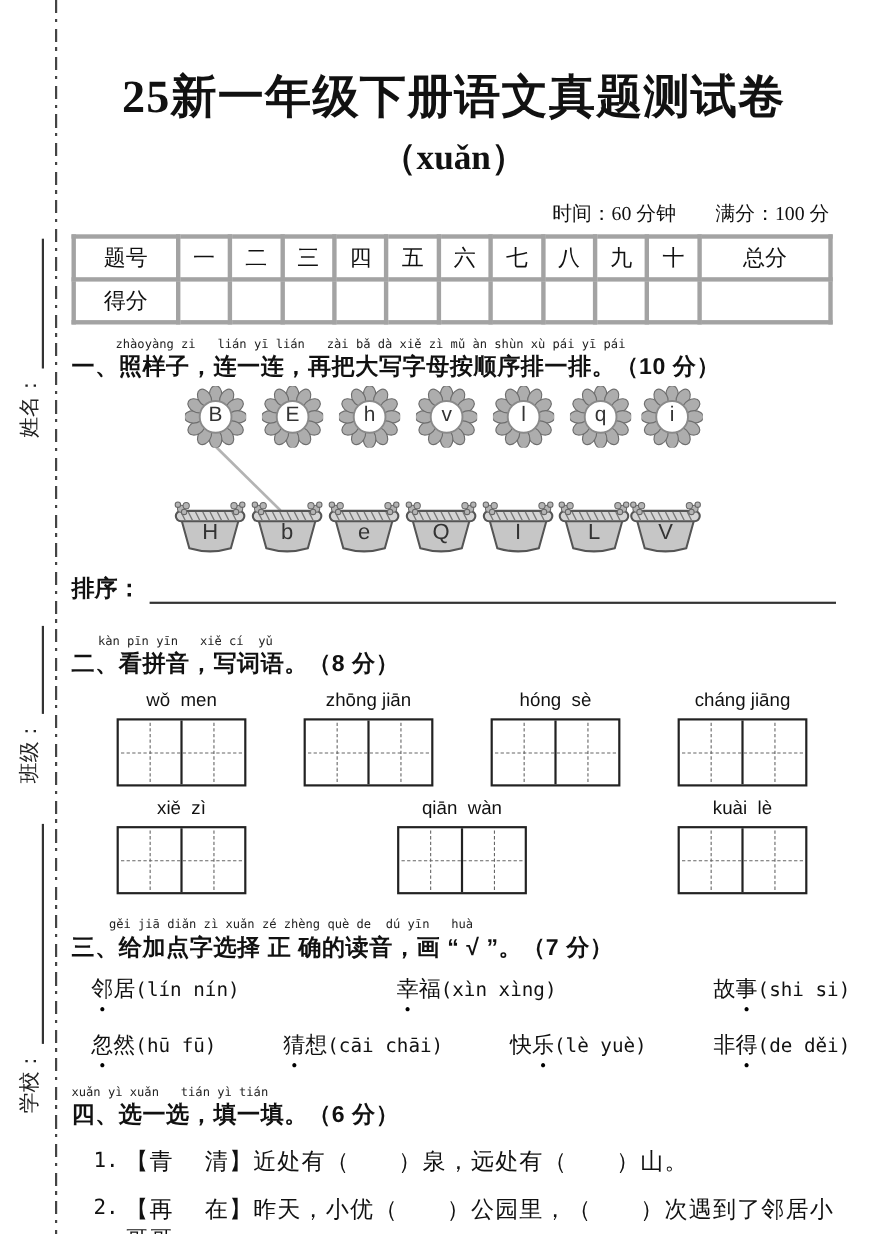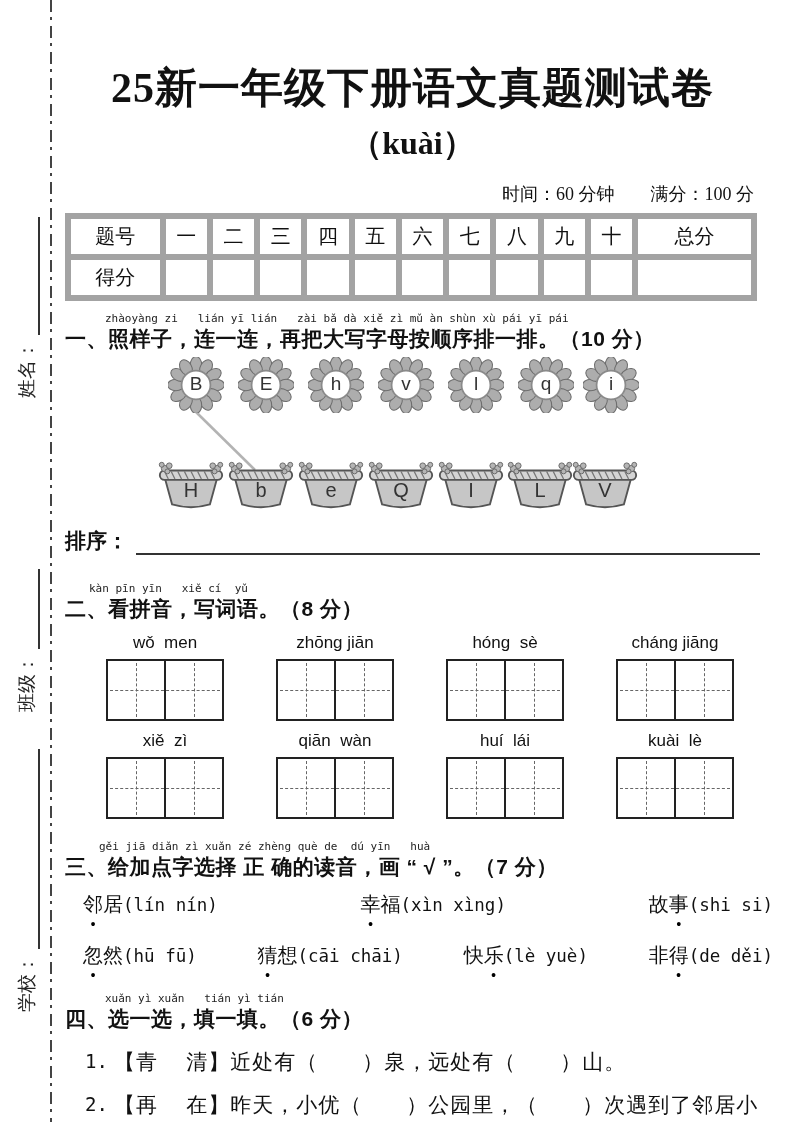--- a/index.html
+++ b/index.html
@@ -25,21 +25,21 @@
   
   .main{position:absolute;left:65px;top:16px;width:695px;}
   .title{
     margin-top:44px;text-align:center;font-size:42px;font-weight:900;
     letter-spacing:1px;font-family:"Liberation Serif", serif;
   }
   .subtitle{margin-top:6px;text-align:center;font-size:32px;font-weight:800;}
   .info-line{margin-top:16px;text-align:right;font-size:18px;padding-right:6px;}
 
   table.score{border-collapse:collapse;margin-top:7px;width:692px;table-layout:fixed;}
-  table.score td{border:6px solid #a3a3a3;text-align:center;font-size:20px;height:35px;padding:0;}
+  table.score td{border:4px solid #a3a3a3;text-align:center;font-size:20px;height:35px;padding:0;}
   col.c-label{width:94px;} col.c-num{width:47px;} col.c-total{width:118px;}
 
   .sec-pinyin{
     font-family:"DejaVu Sans Mono", monospace;font-size:11px;color:#222;
     white-space:pre;letter-spacing:0;line-height:1;
   }
   .sec-title{
     font-family:"Liberation Sans", sans-serif;font-weight:bold;font-size:21px;
     margin-top:1px;letter-spacing:0.5px;
   }
@@ -144,21 +144,21 @@
     <span>班级：</span>
     <span class="uline" style="width:80px;"></span>
   </div>
   <div class="side-group" style="top:1012px;">
     <span>学校：</span>
     <span class="uline" style="width:200px;"></span>
   </div>
 
   <div class="main">
     <div class="title">25新一年级下册语文真题测试卷</div>
-    <div class="subtitle">（kuài）</div>
+    <div class="subtitle">（xuǎn）</div>
     <div class="info-line">时间：60 分钟　　满分：100 分</div>
 
     <table class="score">
       <colgroup>
         <col class="c-label">
           <col class="c-num">
           <col class="c-num">
           <col class="c-num">
           <col class="c-num">
           <col class="c-num">
@@ -343,27 +343,20 @@
           </div>
       </div>
       <div class="word">
         <div class="py">qiān  wàn</div>
         <div class="tian-grid">
             <div class="cell"></div>
             <div class="cell"></div>
           </div>
       </div>
       <div class="word">
-        <div class="py">huí  lái</div>
-        <div class="tian-grid">
-            <div class="cell"></div>
-            <div class="cell"></div>
-          </div>
-      </div>
-      <div class="word">
         <div class="py">kuài  lè</div>
         <div class="tian-grid">
             <div class="cell"></div>
             <div class="cell"></div>
           </div>
       </div>
     </div>
 
     <div class="sec-pinyin" style="margin-top:22px;margin-left:34px;">gěi jiā diǎn zì xuǎn zé zhèng què de  dú yīn   huà</div>
     <div class="sec-title">三、给加点字选择 正 确的读音，画 “ √ ”。（7 分）</div>
@@ -373,21 +366,21 @@
       <span class="py-item"><span></span><span class="dotchar">幸</span><span>福</span><span class="reading">(xìn xìng)</span></span>
       <span class="py-item"><span>故</span><span class="dotchar">事</span><span></span><span class="reading">(shi si)</span></span>
     </div>
     <div class="py-row" style="margin-top:0;">
       <span class="py-item"><span></span><span class="dotchar">忽</span><span>然</span><span class="reading">(hū fū)</span></span>
       <span class="py-item"><span></span><span class="dotchar">猜</span><span>想</span><span class="reading">(cāi chāi)</span></span>
       <span class="py-item"><span>快</span><span class="dotchar">乐</span><span></span><span class="reading">(lè yuè)</span></span>
       <span class="py-item"><span>非</span><span class="dotchar">得</span><span></span><span class="reading">(de děi)</span></span>
     </div>
 
-    <div class="sec-pinyin" style="margin-top:2px;margin-left:40px;">xuǎn yì xuǎn   tián yì tián</div>
+    <div class="sec-pinyin" style="margin-top:2px;">xuǎn yì xuǎn   tián yì tián</div>
     <div class="sec-title">四、选一选，填一填。（6 分）</div>
 
     <div class="q-line">
       <span class="num">1.</span>
       <span class="txt">【青　 清】近处有（　　）泉，远处有（　　）山。</span>
     </div>
     <div class="q-line">
       <span class="num">2.</span>
       <span class="txt">【再　 在】昨天，小优（　　）公园里，（　　）次遇到了邻居小哥哥。</span>
     </div>

